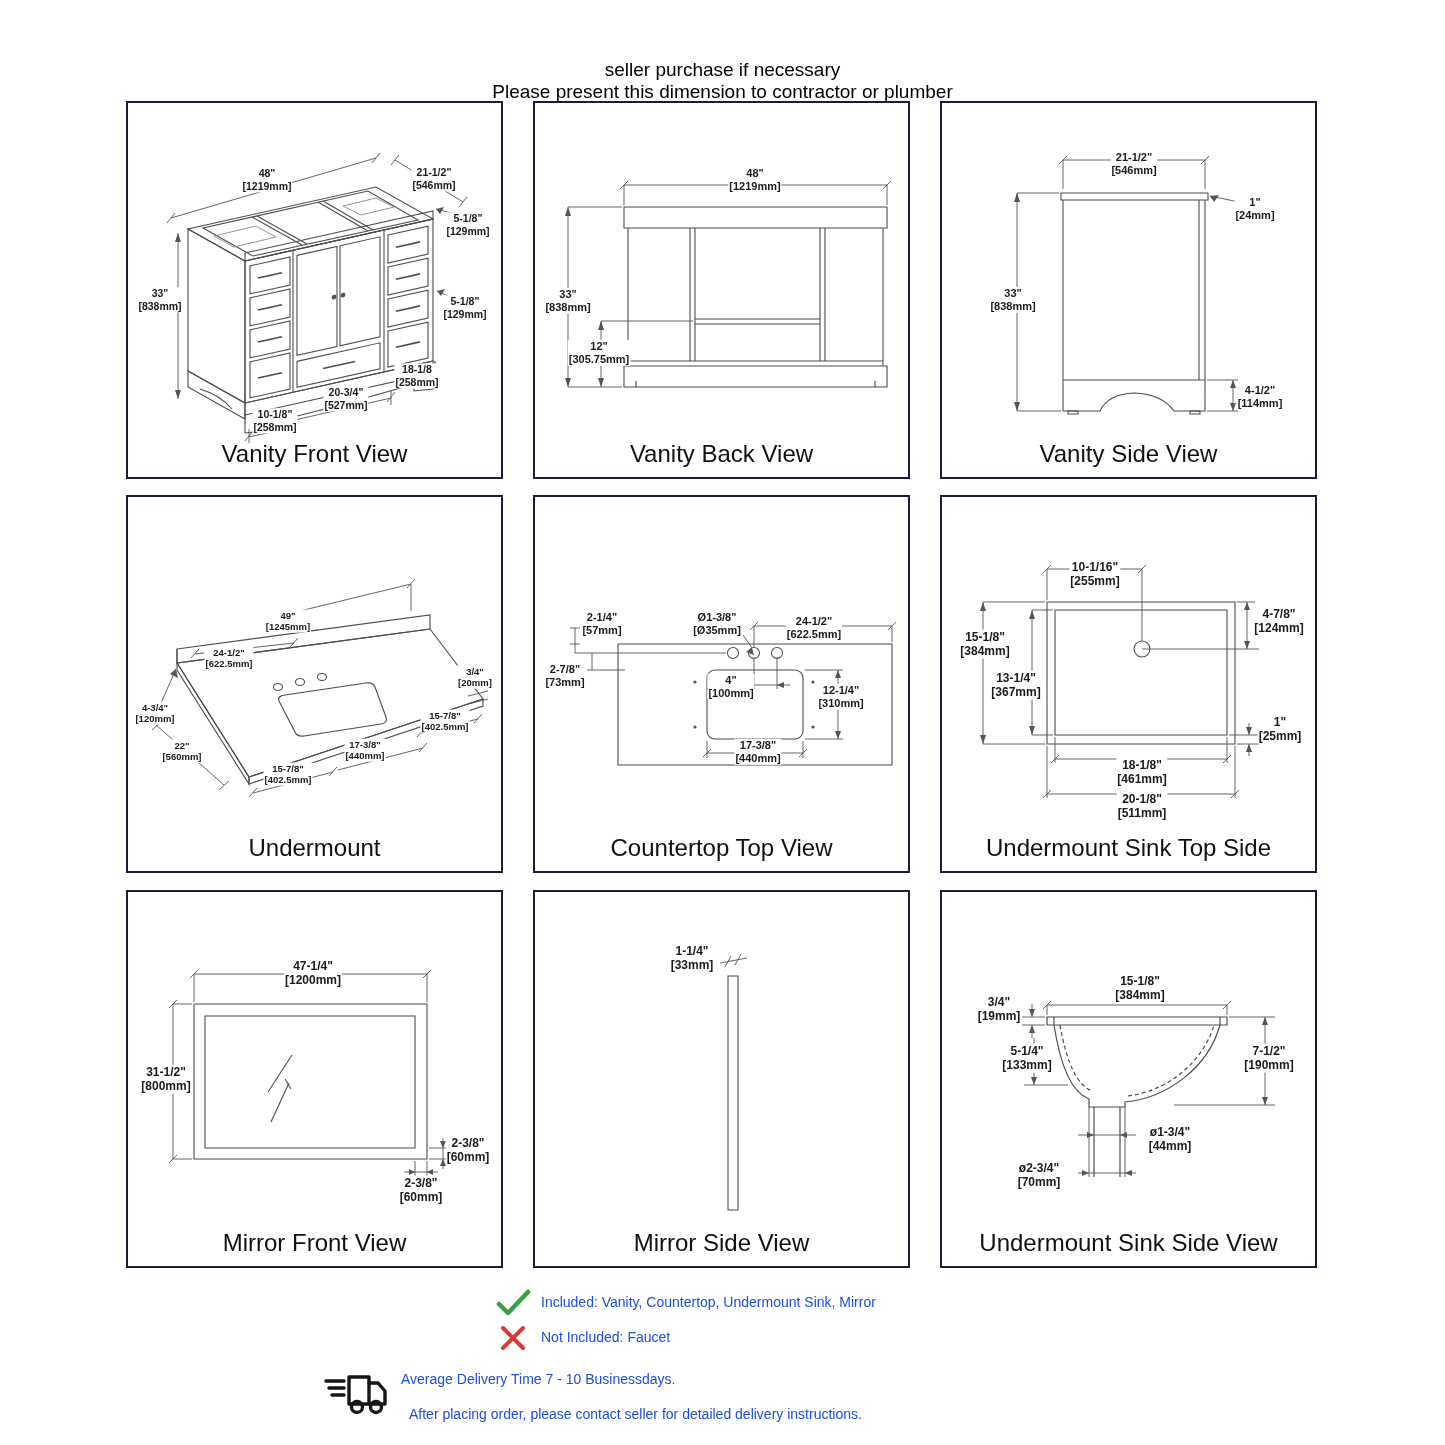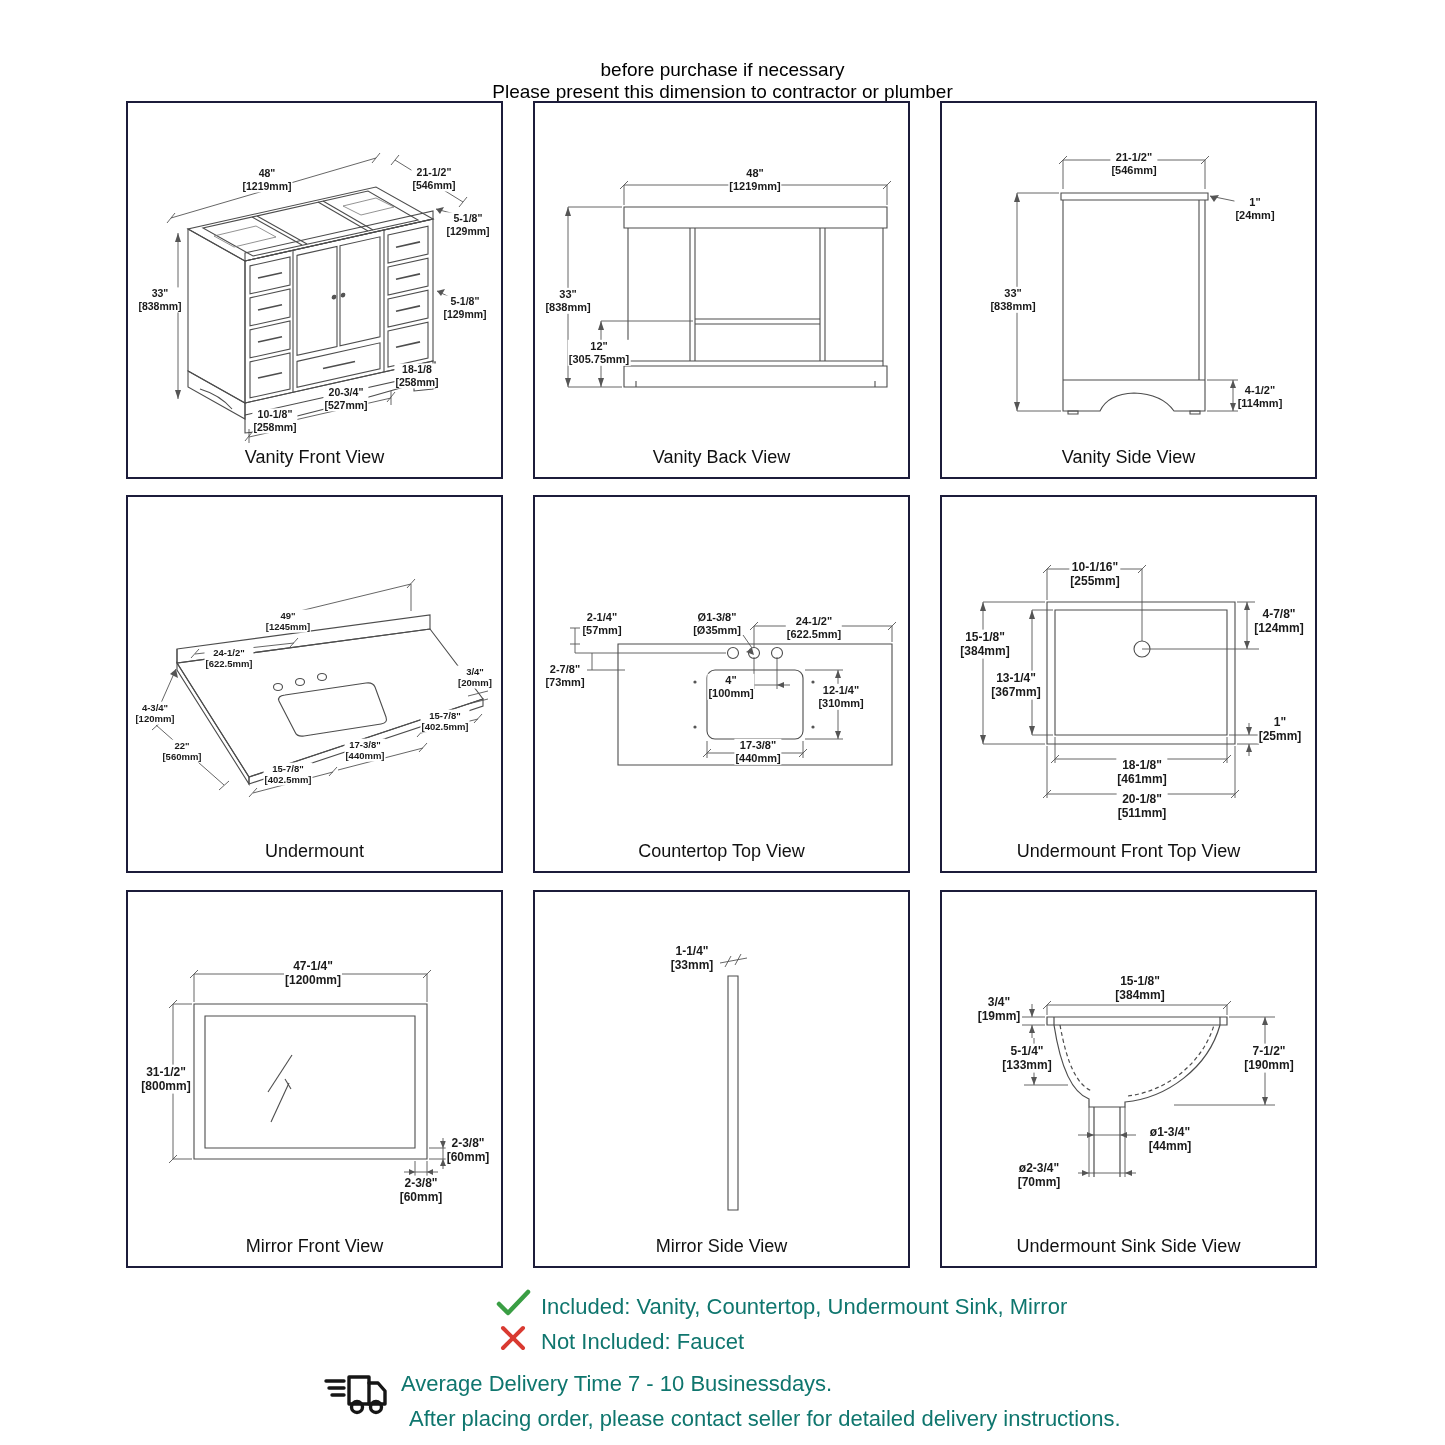--- a/index.html
+++ b/index.html
@@ -9,29 +9,29 @@
        font-size:19px;color:#000;}
   .panel{position:absolute;width:377px;height:378px;box-sizing:border-box;
          border:2px solid #1c1c3a;background:#fff;}
   .panel svg{position:absolute;left:0;top:0;}
   .dim{position:absolute;transform:translate(-50%,-50%);
        font-weight:bold;font-size:11px;color:#1a1a1a;text-align:center;
        white-space:pre-line;line-height:1.2;background:#fff;padding:0 1px;}
   .p1 .dim{font-size:10.5px;} .p4 .dim{font-size:9.5px;}
   .p6 .dim,.p7 .dim,.p8 .dim,.p9 .dim{font-size:12px;}
   .ptitle{position:absolute;left:0;right:0;bottom:9px;text-align:center;
-          font-size:18px;color:#111;background:transparent;}
-  .foot-txt{position:absolute;font-size:22px;color:#0f766e;white-space:nowrap;}
+          font-size:24px;color:#111;background:transparent;}
+  .foot-txt{position:absolute;font-size:14px;color:#1d4ed8;white-space:nowrap;}
   line,path,rect,polygon,polyline,circle,ellipse{vector-effect:non-scaling-stroke;}
 </style>
 </head>
 <body>
 
 <div class="hdr" style="top:43px;margin-top:38px;">Please present this dimension to contractor or plumber</div>
-<div class="hdr" style="top:59px;">before purchase if necessary</div>
+<div class="hdr" style="top:59px;">seller purchase if necessary</div>
 
 <div class="panel p1" style="left:126px;top:101px;">
   <svg width="373" height="374" viewBox="0 0 373 374" fill="none" stroke="#4d4d4d" stroke-width="1.1">
 
     <polygon points="117,158 305,116 248,84 60,126"></polygon>
     <polygon points="125,153 290,117 240,88 75,125"></polygon>
     <line x1="174" y1="142" x2="124" y2="114"></line>
       <line x1="179" y1="141" x2="129" y2="113"></line>
     <line x1="240" y1="128" x2="190" y2="99"></line>
       <line x1="245" y1="127" x2="195" y2="98"></line>
@@ -380,21 +380,21 @@
   <div class="dim" style="left:43px;top:147px;">15-1/8"
 [384mm]</div>
   <div class="dim" style="left:74px;top:188px;">13-1/4"
 [367mm]</div>
   <div class="dim" style="left:338px;top:232px;">1"
 [25mm]</div>
   <div class="dim" style="left:200px;top:275px;">18-1/8"
 [461mm]</div>
   <div class="dim" style="left:200px;top:309px;">20-1/8"
 [511mm]</div>
-  <div class="ptitle">Undermount Front Top View</div>
+  <div class="ptitle">Undermount Sink Top Side</div>
 </div>
 
 <div class="panel p7" style="left:126px;top:890px;">
   <svg width="373" height="374" viewBox="0 0 373 374" fill="none" stroke="#4d4d4d" stroke-width="1.1">
     <rect x="66" y="112" width="233" height="155"></rect>
     <rect x="77" y="124" width="210" height="132"></rect>
     <line x1="140" y1="200" x2="164" y2="163"></line>
     <line x1="143" y1="230" x2="161" y2="191"></line>
     <line x1="157" y1="187" x2="163" y2="197"></line>
     <g stroke="#555" stroke-width="0.9">

